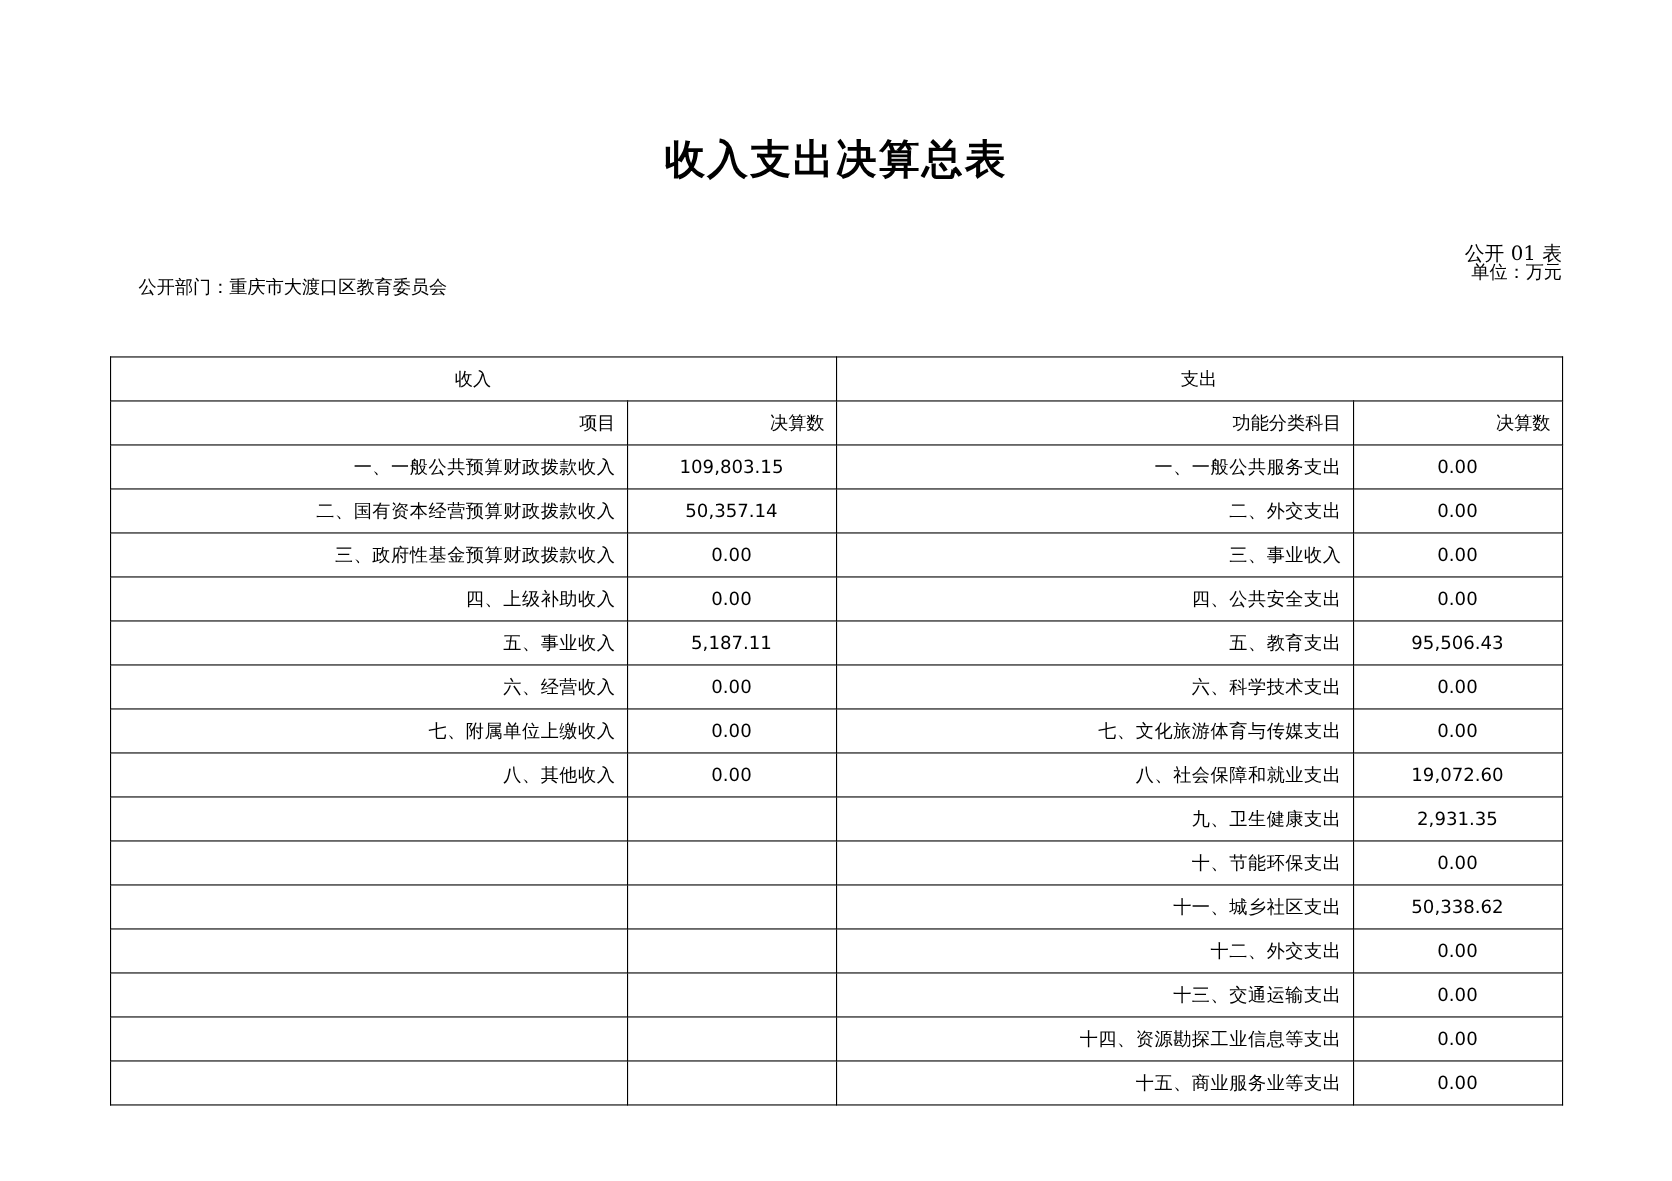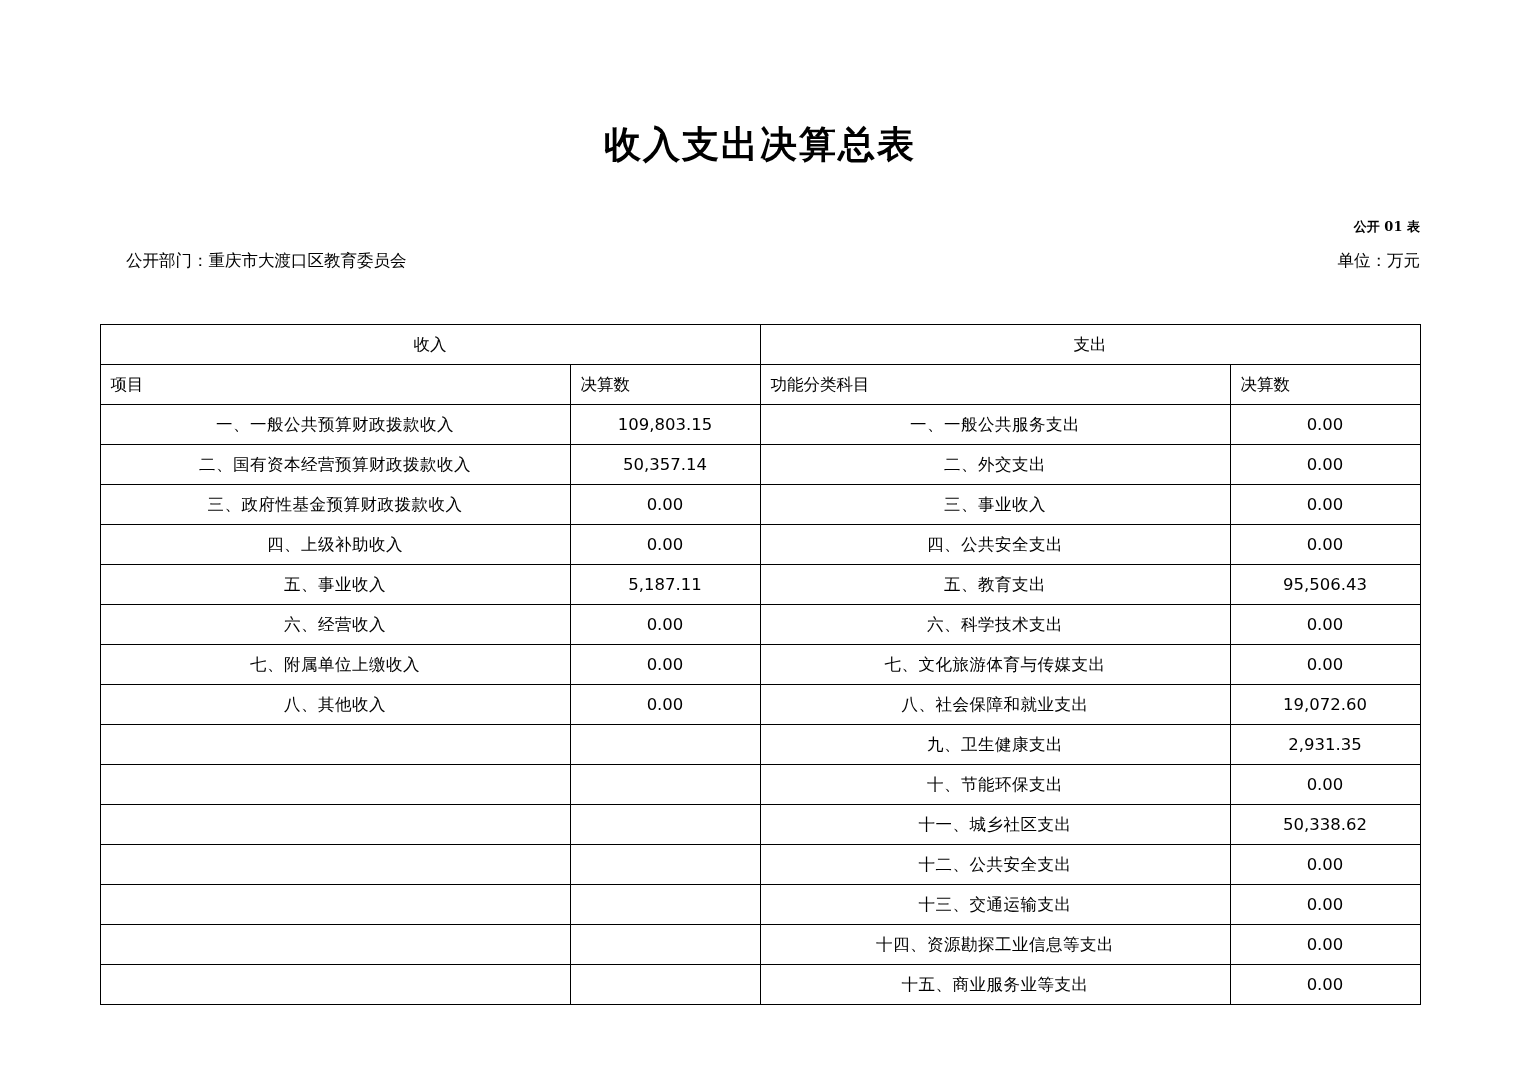--- a/index.html
+++ b/index.html
@@ -33,28 +33,27 @@
   .meta-row {
     position: relative;
     width: 1320px;
     margin: 0 auto;
     height: 26px;
   }
   .meta-right-1 {
     position: absolute;
     right: 0;
     top: 48px;
-    font-size: 13px;
+    font-size: 18px;
     font-family: "DejaVu Serif", "Liberation Serif", serif;
-    font-weight: bold;
   }
   .meta-right-2 {
     position: absolute;
     right: 0;
-    top: 80px;
+    top: 67px;
     font-size: 16.5px;
   }
   .meta-left {
     position: absolute;
     left: 26px;
     top: 80px;
     font-size: 16.5px;
   }
   table.main {
     border-collapse: collapse;
@@ -70,25 +69,25 @@
     font-size: 16.5px;
     padding: 0 10px;
     box-sizing: border-box;
   }
   .grp-head {
     text-align: center;
     font-size: 17px;
     font-family: Liberation Serif, serif;
   }
   .col-head {
-    text-align: left;
+    text-align: right;
     font-size: 17px;
   }
   .label-cell {
-    text-align: center;
+    text-align: right;
     letter-spacing: 0.5px;
   }
   .num-cell {
     text-align: center;
     font-family: "DejaVu Sans", "Liberation Sans", sans-serif;
     font-size: 16px;
     padding-right: 14px;
   }
   .empty-cell { }
   
@@ -192,21 +191,21 @@
       </tr>
       <tr>
         <td class="label-cell empty-cell"></td>
         <td class="num-cell empty-cell"></td>
         <td class="label-cell">十一、城乡社区支出</td>
         <td class="num-cell">50,338.62</td>
       </tr>
       <tr>
         <td class="label-cell empty-cell"></td>
         <td class="num-cell empty-cell"></td>
-        <td class="label-cell">十二、公共安全支出</td>
+        <td class="label-cell">十二、外交支出</td>
         <td class="num-cell">0.00</td>
       </tr>
       <tr>
         <td class="label-cell empty-cell"></td>
         <td class="num-cell empty-cell"></td>
         <td class="label-cell">十三、交通运输支出</td>
         <td class="num-cell">0.00</td>
       </tr>
       <tr>
         <td class="label-cell empty-cell"></td>

